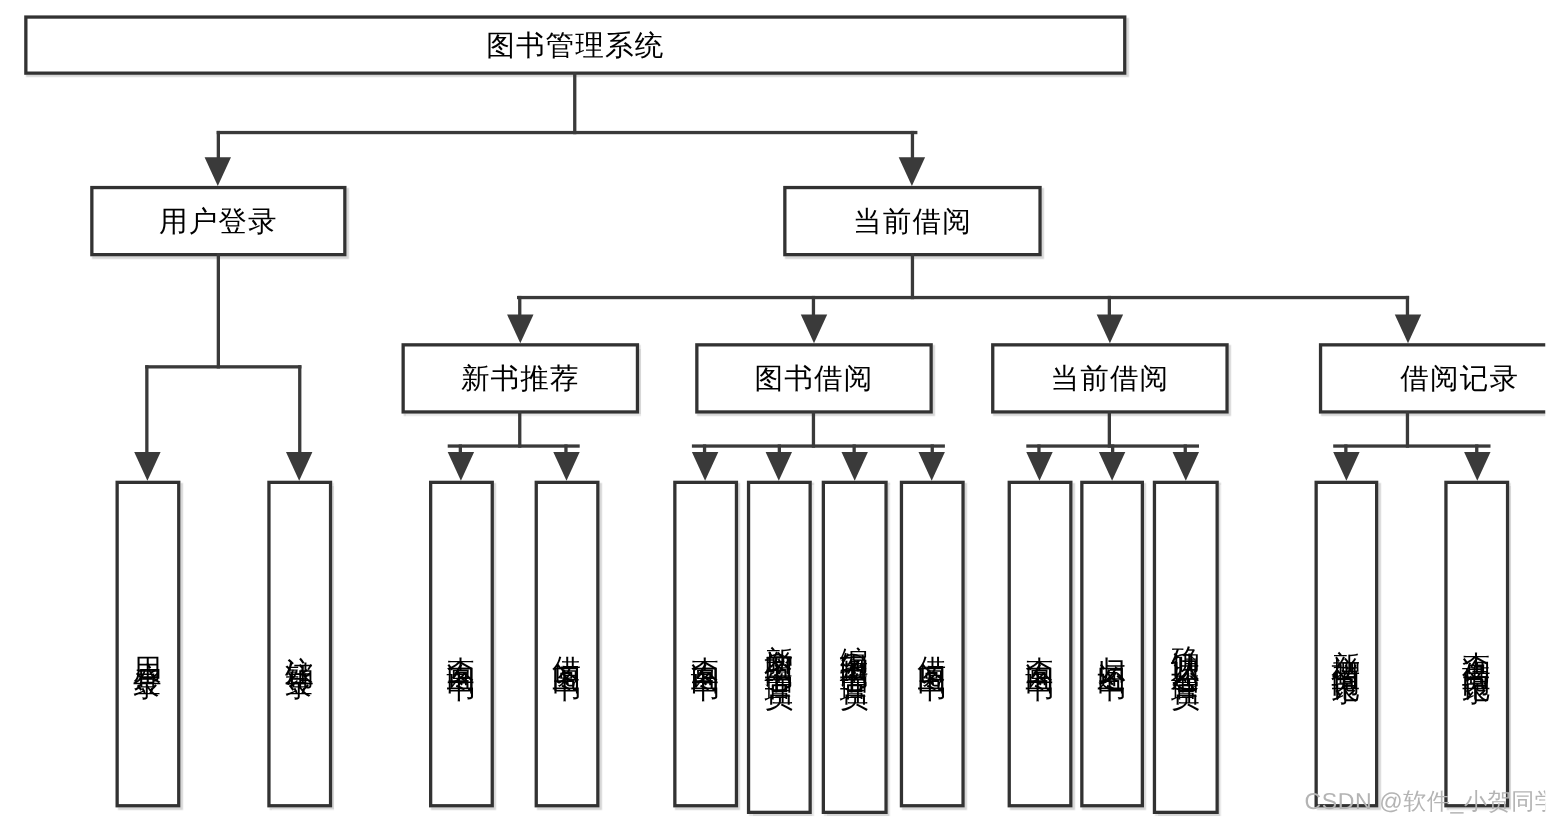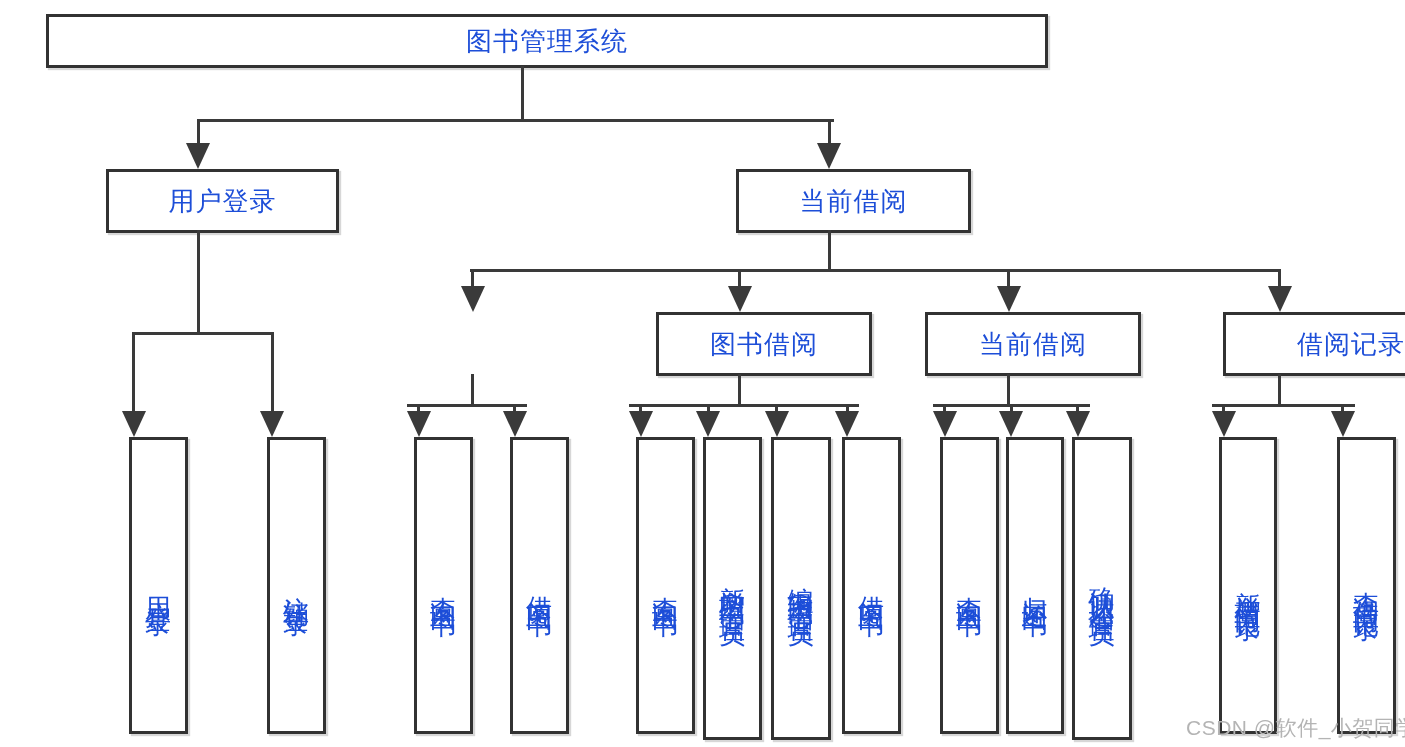--- a/index.html
+++ b/index.html
@@ -4,24 +4,23 @@
 <style>
   html,body{margin:0;padding:0;background:#fff;}
   .canvas{
     position:relative;width:1405px;height:747px;background:#ffffff;
     font-family:"Liberation Sans", sans-serif;overflow:hidden;
   }
   .box{
     position:absolute;box-sizing:border-box;
     border:3px solid #323232;background:#ffffff;
     display:flex;align-items:center;justify-content:center;
-    color:#1d4ed8;font-size:26px;letter-spacing:1px;
+    color:#000000;font-size:26px;letter-spacing:1px;
     box-shadow:2px 2px 1px rgba(140,140,140,0.35);
     white-space:nowrap;
-    margin-left:24px;
   }
   .leaf{font-size:26px;}
   .leaf .vtext{
     writing-mode:vertical-rl;text-orientation:mixed;
     letter-spacing:5px;line-height:1;
   }
   .line{position:absolute;background:#3a3a3a;}
   .arrow{
     position:absolute;width:0;height:0;
     border-left:12px solid transparent;
@@ -42,20 +41,23 @@
     <span>图书管理系统</span>
   </div>
 
   <div class="box" style="left:82px;top:169px;width:233px;height:64px;">
     <span>用户登录</span>
   </div>
   <div class="box" style="left:712px;top:169px;width:235px;height:64px;">
     <span>当前借阅</span>
   </div>
 
+  <div class="box" style="left:365px;top:312px;width:216px;height:64px;">
+    <span>新书推荐</span>
+  </div>
   <div class="box" style="left:632px;top:312px;width:216px;height:64px;">
     <span>图书借阅</span>
   </div>
   <div class="box" style="left:901px;top:312px;width:216px;height:64px;">
     <span>当前借阅</span>
   </div>
   <div class="box" style="left:1199px;top:312px;width:256px;height:64px;font-family:Liberation Serif, serif;">
     <span>借阅记录</span>
   </div>
 

